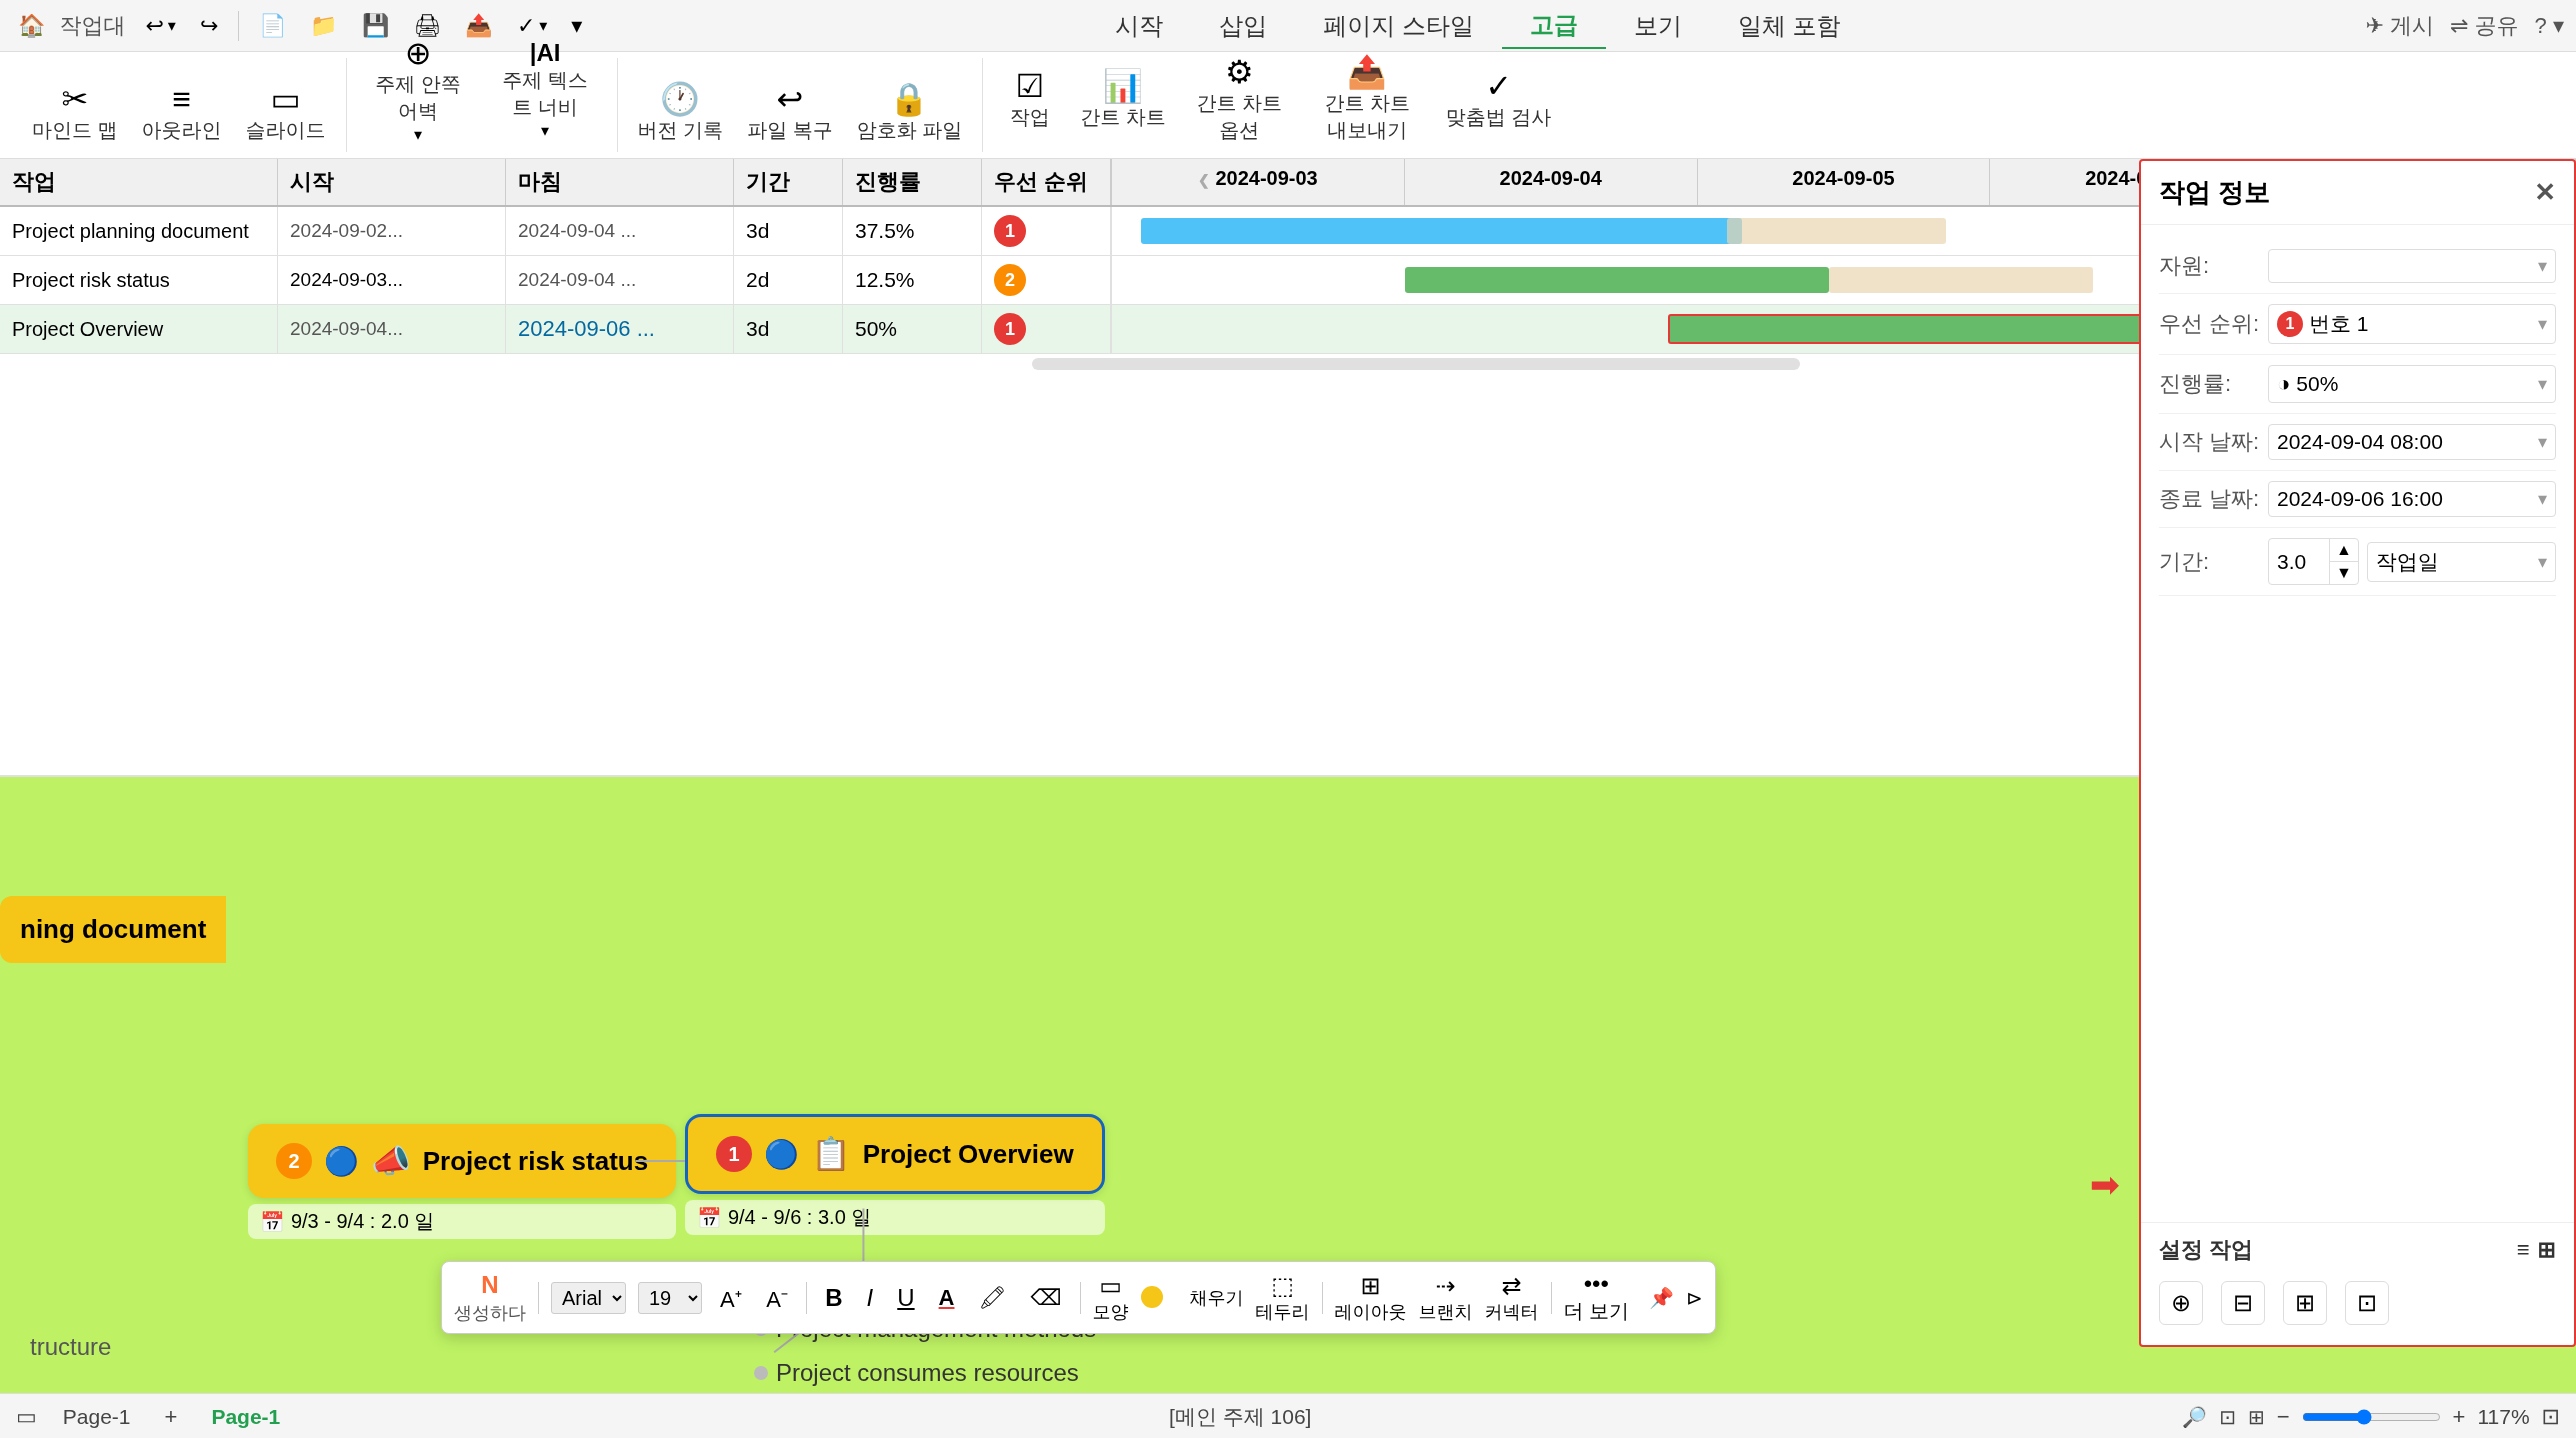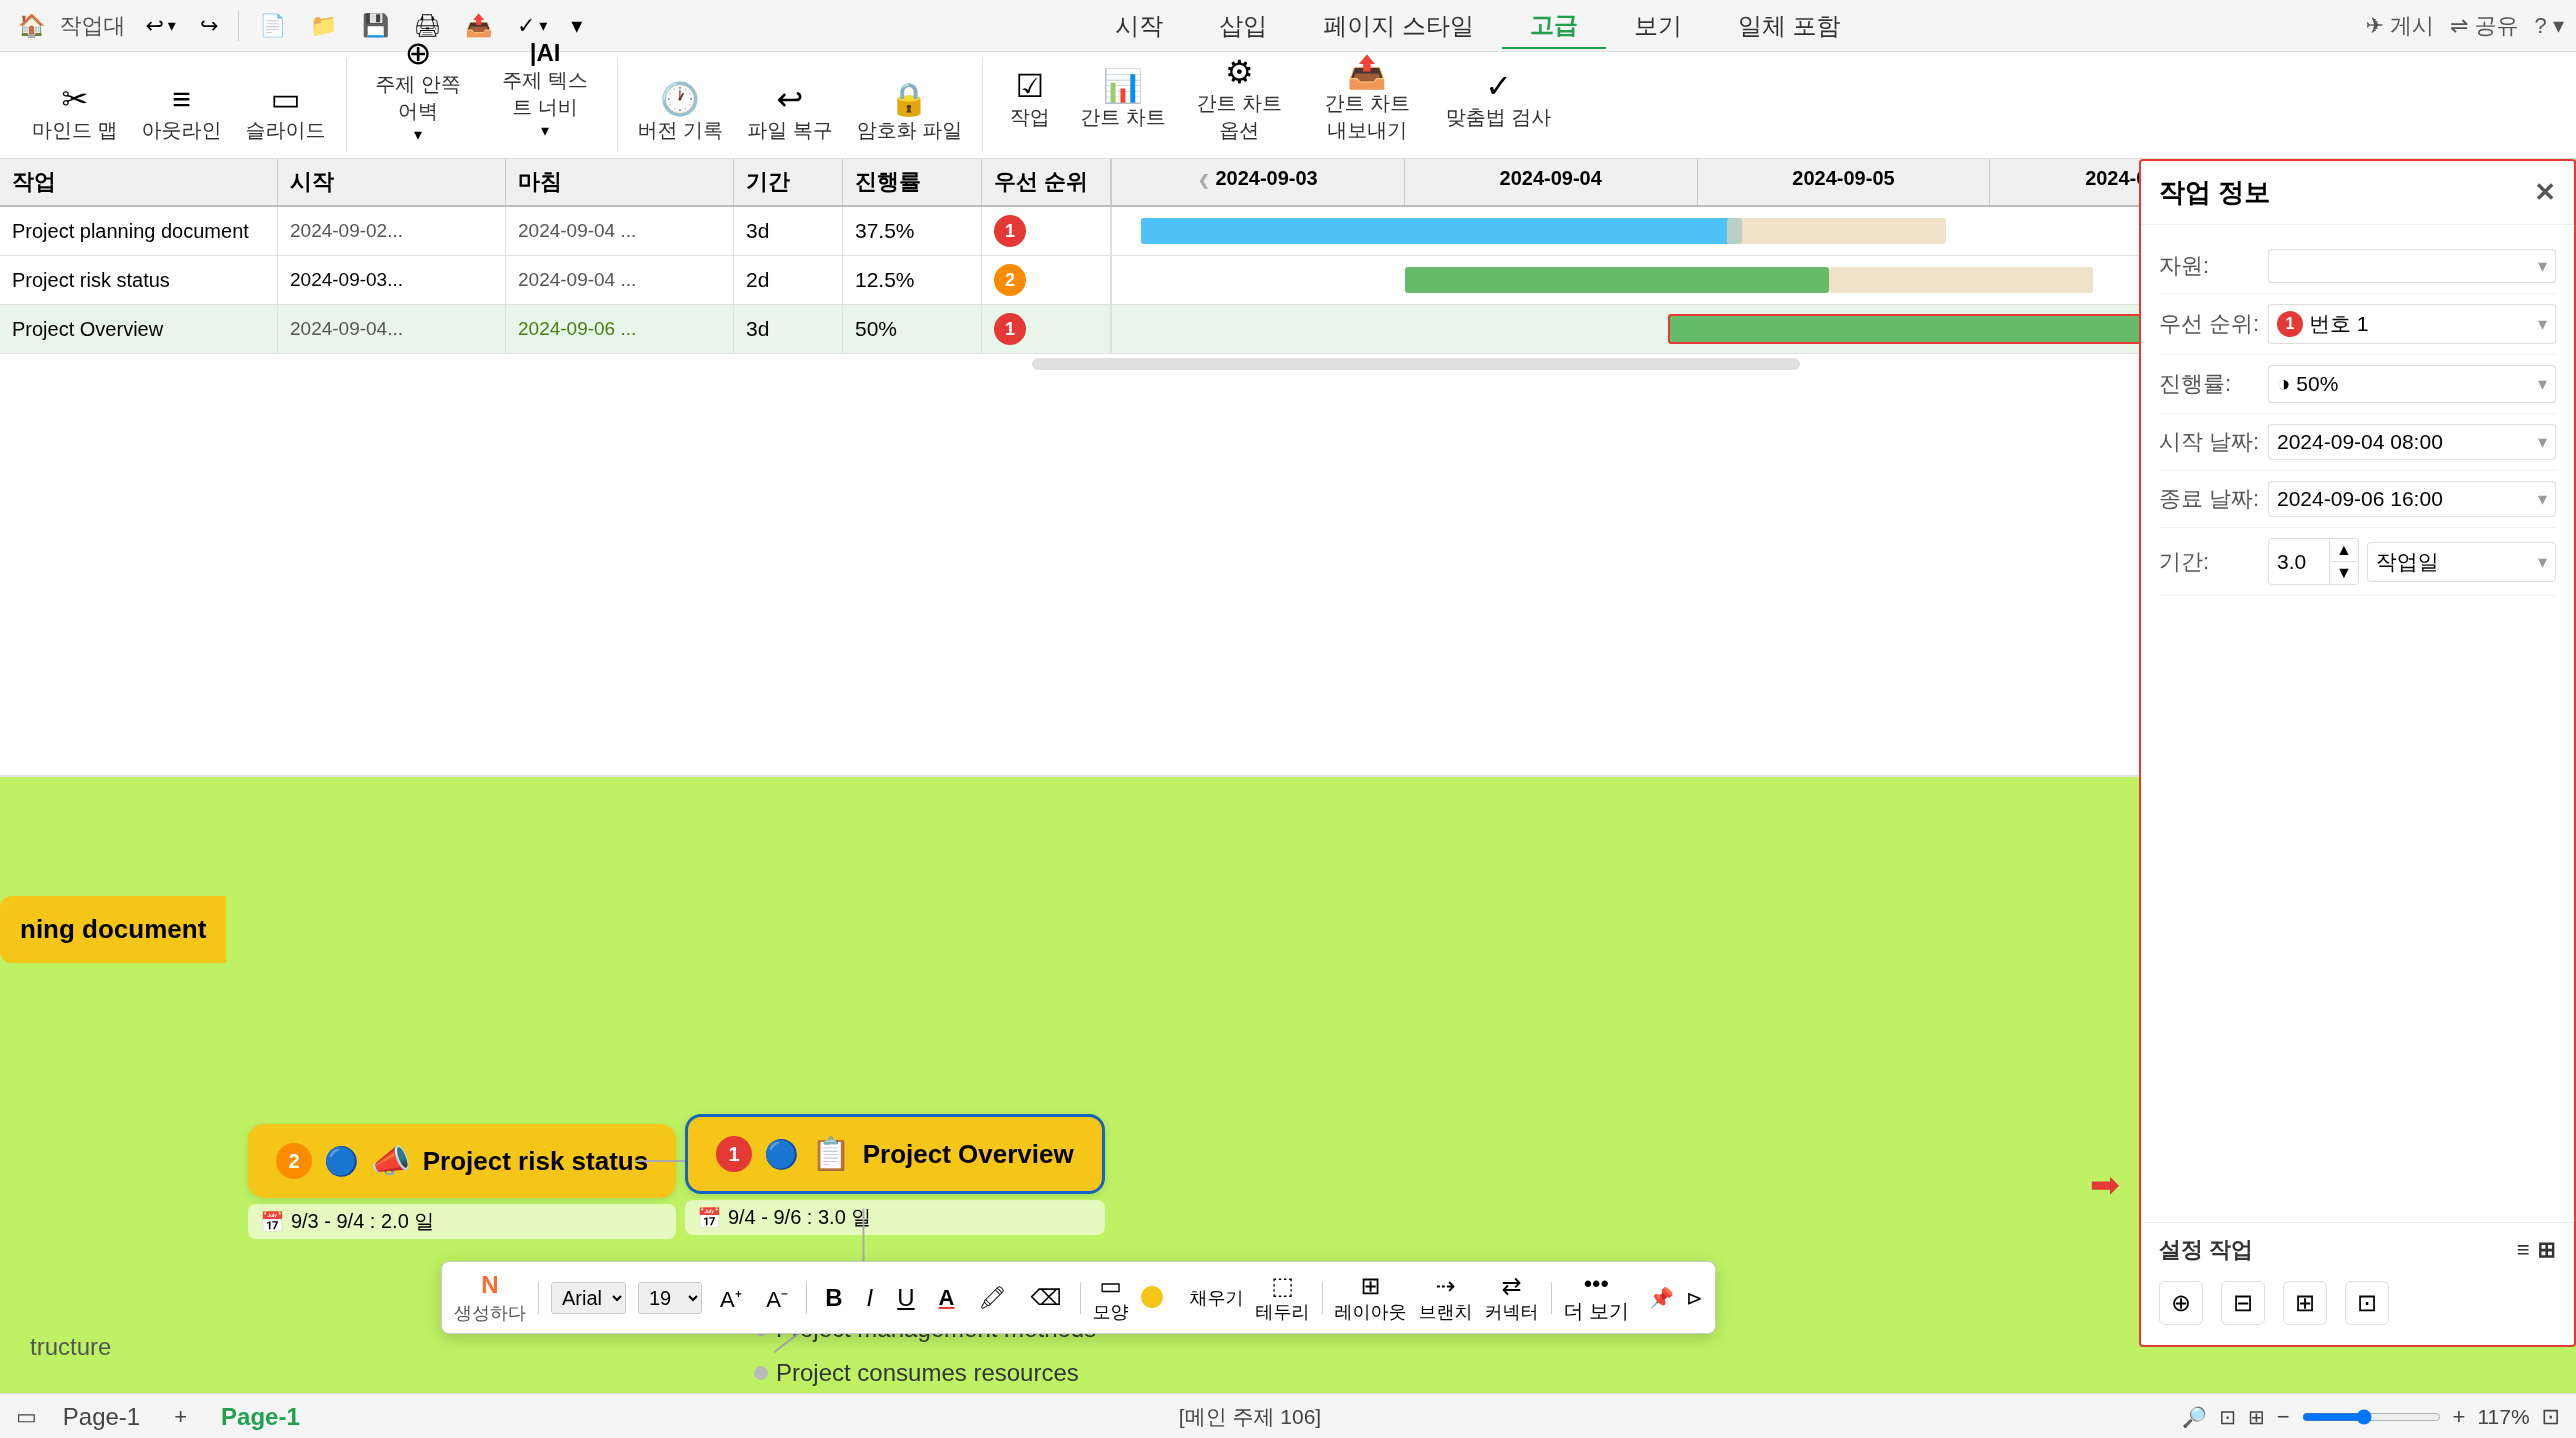--- a/index.html
+++ b/index.html
@@ -78,21 +78,21 @@
     .right-panel-footer { padding: 12px 18px; border-top: 1px solid #eee; }
     .panel-section-title { font-size: 22px; font-weight: bold; color: #333; margin-bottom: 8px; display: flex; align-items: center; justify-content: space-between; }
     .panel-icons-row { display: flex; gap: 18px; padding: 8px 0; }
     .panel-icon-btn { width: 44px; height: 44px; display: flex; align-items: center; justify-content: center; cursor: pointer; font-size: 24px; border: 1px solid #ddd; border-radius: 6px; }
 
     
     .status-bar { display: flex; align-items: center; height: 46px; background: #f5f5f5; border-top: 1px solid #ddd; padding: 0 16px; font-size: 21px; color: #444; gap: 16px; }
     .status-bar-left { display: flex; align-items: center; gap: 8px; }
     .status-bar-center { flex: 1; display: flex; justify-content: center; }
     .status-bar-right { display: flex; align-items: center; gap: 12px; margin-left: auto; }
-    .page-tab { padding: 4px 18px; border-radius: 4px; cursor: pointer; font-size: 24px; }
+    .page-tab { padding: 4px 18px; border-radius: 4px; cursor: pointer; font-size: 21px; }
     .page-tab.active { color: #22a050; font-weight: bold; }
     .page-add { cursor: pointer; padding: 2px 8px; font-size: 22px; }
     .zoom-slider { width: 139px; cursor: pointer; }
 
     
     .scrollbar-h { height: 12px; background: #e0e0e0; border-radius: 6px; margin: 0 4px; }
 
     
     .sub-item { padding: 8px 0; font-size: 24px; color: #333; display: flex; align-items: center; gap: 8px; }
     .sub-dot { width: 14px; height: 14px; border-radius: 50%; background: #bbb; display: inline-block; }
@@ -264,21 +264,21 @@
         </div>
         <div style="flex:1; position:relative; border-left:1px solid #e0e0e0; height:100%;">
           <div style="position:absolute; left:20%; top:50%; transform:translateY(-50%); width:29%; height:26px; background:#66bb6a; border-radius:3px;"></div>
           <div style="position:absolute; left:49%; top:50%; transform:translateY(-50%); width:18%; height:26px; background:#e8d5b0; border-radius:3px; opacity:0.7;"></div>
         </div>
       </div>
 
       <div class="gantt-row" style="background:#e8f5e9;">
         <div class="cell col-task" style="font-size:20px;">Project Overview</div>
         <div class="cell col-start" style="font-size:19px;color:#555;">2024-09-04...</div>
-        <div class="cell col-end" style="font-size:19px;color:#4d7c0f;">2024-09-06 ...</div>
+        <div class="cell col-end" style="font-size:22px;color:#0369a1;">2024-09-06 ...</div>
         <div class="cell col-dur">3d</div>
         <div class="cell col-prog">50%</div>
         <div class="cell col-pri">
           <span class="priority-badge priority-1">1</span>
         </div>
         <div style="flex:1; position:relative; border-left:1px solid #e0e0e0; height:100%;">
           <div style="position:absolute; left:38%; top:50%; transform:translateY(-50%); width:50%; height:30px; background:#66bb6a; border-radius:3px; border:2px solid #e53935;"></div>
 
           <div style="position:absolute; right:0; top:50%; transform:translateY(-50%); color:#e53935; font-size:32px;">⬅</div>
         </div>

